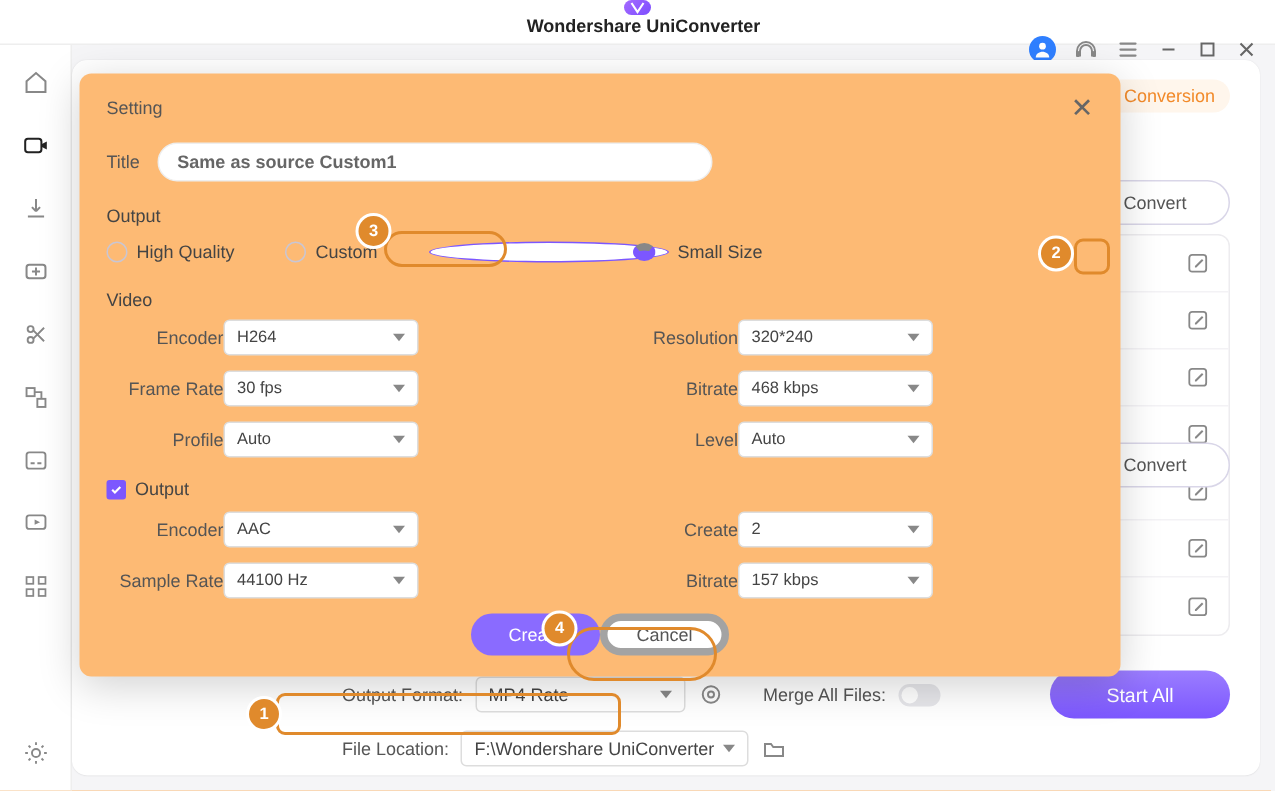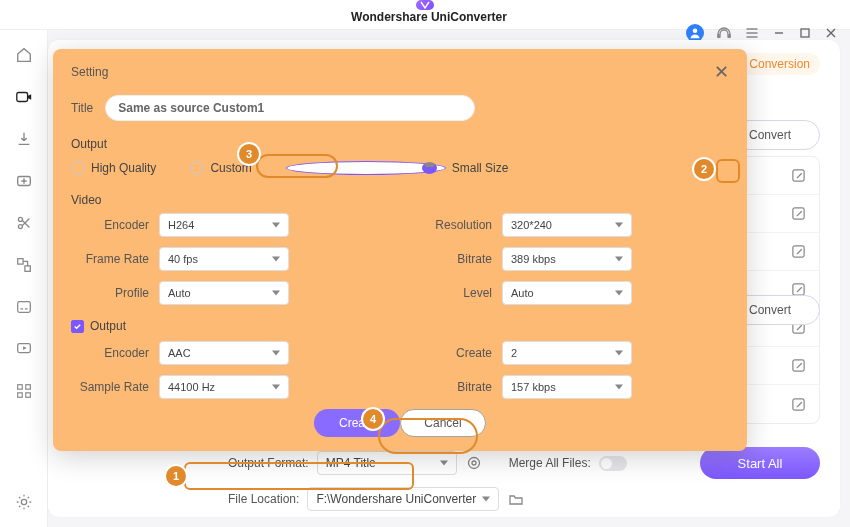--- a/index.html
+++ b/index.html
@@ -54,31 +54,31 @@
   .close { margin-left:auto; cursor:pointer; color:#666; font-size:18px; line-height:1;}
   .field-row { margin-top:14px; display:flex; align-items:center; gap:12px; font-size:12px; color:#555;}
   .tinput { flex:0 0 370px; height:26px; border:1px solid #eee; border-radius:13px; padding:0 12px; font-size:12px; color:#666; background:#fff; outline:none;font-weight:bold;}
   .sectitle { font-size:12px; color:#444; margin-top:16px; }
   .radios { margin-top:10px; display:flex; align-items:center; gap:34px; font-size:12px; color:#444;}
   .radio { display:flex; align-items:center; gap:6px; cursor:pointer;}
   .rdot { width:14px; height:14px; border:1.6px solid #c9c6d4; border-radius:50%; display:flex; align-items:center; justify-content:center;}
   .rdot.sel { border-color:#7c57ff;}
   .rdot.sel::after { content:""; width:7px; height:7px; border-radius:50%; background:#7c57ff;}
   .grid { margin-top:6px; display:grid; grid-template-columns: 1fr 1fr; column-gap:28px; row-gap:10px;}
-  .grow { display:flex; align-items:center; gap:10px; font-size:12px; color:#555;}
+  .grow { display:flex; align-items:center; font-size:12px; color:#555;}
   .glabel { width:78px; text-align:right; }
   .gsel { flex:1; max-width:130px; height:24px; border:1px solid #ddd; border-radius:4px; padding:0 22px 0 8px; font-size:11px; color:#444; background:#fff; display:flex; align-items:center; position:relative; cursor:pointer;}
   .gsel::after { content:""; position:absolute; right:8px; top:50%; width:0; height:0; border-left:4px solid transparent; border-right:4px solid transparent; border-top:5px solid #888; transform:translateY(-50%);}
   .audiohead { display:flex; align-items:center; gap:6px; margin-top:14px; font-size:12px; color:#444;}
   .chk { width:13px; height:13px; border:1.5px solid #7c57ff; border-radius:2px; background:#7c57ff; display:flex; align-items:center; justify-content:center; cursor:pointer;}
   .chk svg { width:9px; height:9px; }
   .modalbtns { position:absolute; left:0; right:0; bottom:14px; display:flex; justify-content:center;}
   .btn { width:86px; height:28px; border-radius:14px; font-size:12px; display:flex; align-items:center; justify-content:center; cursor:pointer;}
   .btn.primary { background:#8a6bff; color:#fff;}
-  .btn.secondary { border:1px solid #a3a3a3; color:#555; background:#fff;text-align:center;}
+  .btn.secondary { border:5px solid #a3a3a3; color:#555; background:#fff;text-align:center;}
 
   
   .badge { position:absolute; width:20px; height:20px; border-radius:50%; background:#e08a2c; color:#fff; font-size:11px; font-weight:bold; display:flex; align-items:center; justify-content:center; z-index:50; box-shadow:0 0 0 2px #fff;}
   .ring { position:absolute; border:2px solid #e08a2c; border-radius:14px; z-index:49; pointer-events:none; }
   .ring-rect { position:absolute; border:2px solid #e08a2c; border-radius:6px; z-index:49; pointer-events:none;}
   .ring-sq { position:absolute; border:2px solid #e08a2c; border-radius:6px; z-index:49; pointer-events:none;}
 
   svg { display:block; }
 </style>
 </head>
@@ -277,21 +277,21 @@
     </div>
   </div>
   <div class="convertbtn2">
       <span>Convert</span>
     </div>
 
   <div class="bottombar">
     <div class="bbrow">
       <span class="bblabel">Output Format:</span>
       <div class="sel" style="min-width:140px">
-          <span>MP4 Title</span>
+          <span>MP4 Rate</span>
         </div>
       <div class="smico">
           <svg viewBox="0 0 16 16" width="16" height="16">
             <circle cx="8" cy="8" r="5.5" fill="none" stroke="currentColor" stroke-width="1.3"></circle>
             <circle cx="8" cy="8" r="2" stroke="currentColor" stroke-width="1.3" fill="none"></circle>
           </svg>
         </div>
       <span class="bblabel" style="margin-left:18px">Merge All Files:</span>
       <div class="toggle"></div>
       <div class="startall">
@@ -349,27 +349,27 @@
       </div>
     <div class="grow">
         <span class="glabel">Resolution</span>
         <div class="gsel">
           <span>320*240</span>
         </div>
       </div>
     <div class="grow">
         <span class="glabel">Frame Rate</span>
         <div class="gsel">
-          <span>40 fps</span>
+          <span>30 fps</span>
         </div>
       </div>
     <div class="grow">
         <span class="glabel">Bitrate</span>
         <div class="gsel">
-          <span>389 kbps</span>
+          <span>468 kbps</span>
         </div>
       </div>
     <div class="grow">
         <span class="glabel">Profile</span>
         <div class="gsel">
           <span>Auto</span>
         </div>
       </div>
     <div class="grow">
         <span class="glabel">Level</span>

